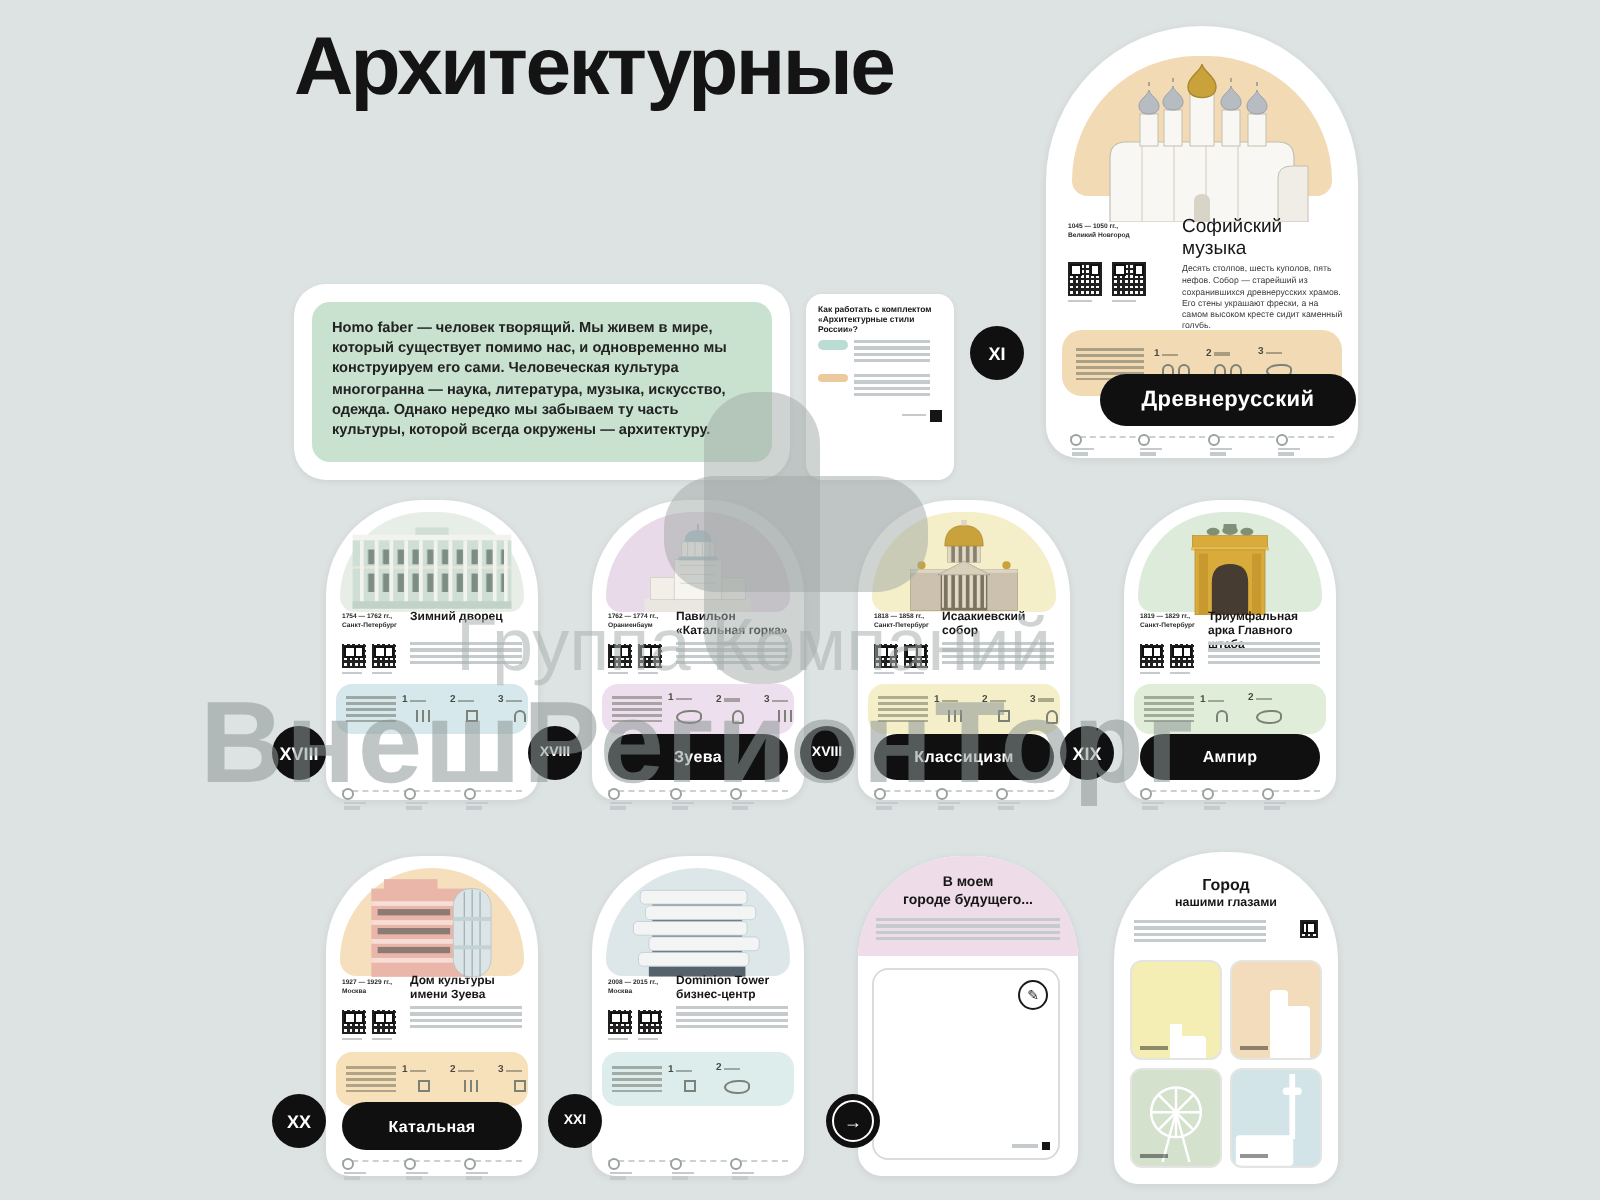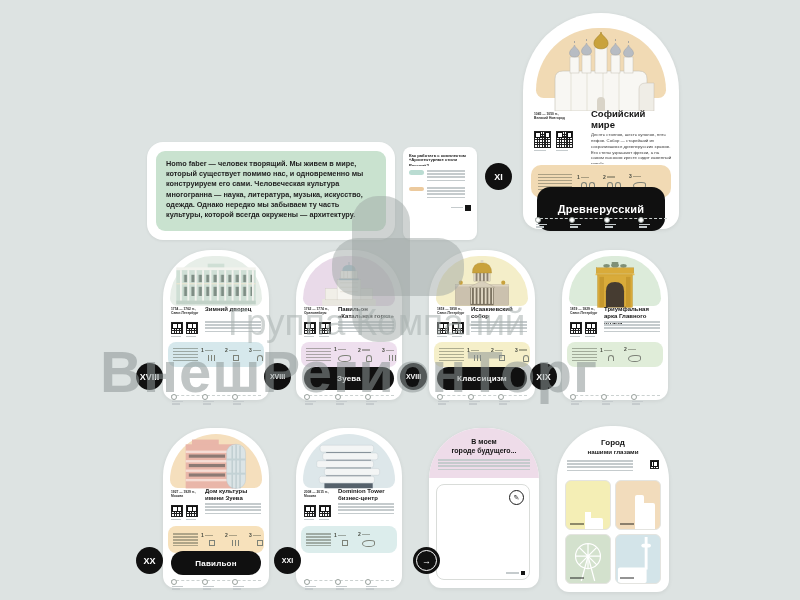--- a/index.html
+++ b/index.html
@@ -75,29 +75,29 @@
   .fi-cols{width:8px;height:6px;background:repeating-linear-gradient(90deg,#7d8278 0 1px,transparent 1px 3px)}
   .fi-win{width:6px;height:6px;border:1px solid #7d8278}
   .fi-blob{width:13px;height:7px;border:1px solid #7d8278;border-radius:60% 40% 50% 55%}
 
   
   .hero{position:absolute;left:523px;top:13px;width:156px;height:216px;background:#fff;
         border-radius:78px 78px 16px 16px;box-shadow:0 1px 4px rgba(0,0,0,.08)}
   .hero .dome{position:absolute;left:13px;top:15px;width:130px;height:70px;border-radius:65px 65px 8px 8px}
   .hero .bldg{position:absolute;left:18px;top:18px;width:120px;height:80px}
   .hero .dates{position:absolute;left:11px;top:99px}
-  .hero .hname{position:absolute;left:68px;top:96px;font-size:9.5px;font-weight:700;line-height:1.12}
+  .hero .hname{position:absolute;left:68px;top:96px;font-size:9.5px;font-weight:400;line-height:1.12}
   .hero .hdesc-w{position:absolute;left:68px;top:119px;width:82px;height:32px;overflow:hidden}
   .hero .hdesc{font-size:7px;line-height:1.33;color:#3a3a3a;width:132px;transform:scale(.62);transform-origin:0 0}
   .hero .qrs{position:absolute;left:11px;top:118px;display:flex;gap:5px}
   .hero .qr{width:17px;height:17px}
   .hero .band{position:absolute;left:8px;top:152px;width:140px;height:33px;border-radius:10px;
               display:flex;align-items:center;gap:5px;padding:0 7px}
   .hero .btxt{width:34px;height:16px}
-  .hero .pill{position:absolute;left:14px;top:174px;width:128px;height:44px;font-size:11px}
+  .hero .pill{position:absolute;left:27px;top:174px;width:128px;height:26px;font-size:11px}
   .hero .tl{position:absolute;left:12px;top:205px;width:132px;border-top:1px dashed #cbd1d0}
 
   
   .sc{position:absolute;top:250px;width:106px;height:150px;background:#fff;
       border-radius:48px 48px 12px 12px;box-shadow:0 1px 4px rgba(0,0,0,.08)}
   .sc .dome{position:absolute;left:7px;top:6px;width:92px;height:50px;border-radius:46px 46px 8px 8px}
   .sc .bldg{position:absolute;left:11px;top:10px;width:84px;height:48px;display:flex;align-items:flex-end;justify-content:center}
   .sc .dates{position:absolute;left:8px;top:57px}
   .sc .bname{position:absolute;left:42px;top:56px;width:58px;font-size:6px;font-weight:700;line-height:1.18}
   .sc .descsk{position:absolute;left:42px;top:71px;width:56px;height:12.8px}
@@ -160,20 +160,21 @@
   .wm-t1{left:228px;top:302px;font-size:37px;font-weight:400;color:rgba(168,176,175,.55);white-space:nowrap}
   .wm-t2{left:100px;top:338px;font-size:58px;font-weight:700;letter-spacing:1px;
          color:rgba(140,150,149,.55);white-space:nowrap}
 </style>
 </head>
 <body>
 
 <div class="page">
 
   <div class="main-title">
+    <div>Архитектурные</div>
   </div>
 
   <div class="intro-card">
     <div class="intro-inner">Homo faber — человек творящий. Мы живем в мире, который существует помимо нас, и одновременно мы конструируем его сами. Человеческая культура многогранна — наука, литература, музыка, искусство, одежда. Однако нередко мы забываем ту часть культуры, которой всегда окружены — архитектуру.</div>
   </div>
 
   <div class="howto">
     <div class="howto-title-w">
         <div class="howto-title">Как работать с комплектом «Архитектурные стили России»?</div>
       </div>
@@ -227,21 +228,21 @@
         <path d="M60 0 V-2 M33.5 12 V10 M45.5 10 V8 M74.5 10 V8 M87.5 12 V10" stroke="#8a8f96" stroke-width="0.7"></path>
         <path d="M56 80 V70 Q56 66 60 66 Q64 66 64 70 V80 Z" fill="#d9d4c8"></path>
       </svg>
     </div>
     <div class="dates" style="position:absolute">
       <div>1045 — 1050 гг.,</div>
       <div>Великий Новгород</div>
     </div>
     <div class="hname">
       <div>Софийский</div>
-      <div>мире</div>
+      <div>музыка</div>
     </div>
     <div class="hdesc-w">
         <div class="hdesc">Десять столпов, шесть куполов, пять нефов. Собор — старейший из сохранившихся древнерусских храмов. Его стены украшают фрески, а на самом высоком кресте сидит каменный голубь.</div>
       </div>
     <div class="qrs">
       <div class="qrw">
           <div class="qr"></div>
           <div class="qrc"></div>
         </div>
       <div class="qrw">
@@ -545,20 +546,21 @@
           <i class="fi fi-arch"></i>
         </div>
       <div class="feat">
           <div class="fh">
             <span class="fn">2</span>
             <span class="fbar"></span>
           </div>
           <i class="fi fi-blob"></i>
         </div>
     </div>
+    <div class="pill">Ампир</div>
     <div class="tl">
       <span class="tls" style="left:0%"></span>
       <span class="tls" style="left:34%"></span>
       <span class="tls" style="left:68%"></span>
     </div>
   </div>
 
   <div class="sc tall" style="left:163px">
     <div class="dome" style="background-color: rgb(245, 223, 189);"></div>
     <div class="bldg">
@@ -615,21 +617,21 @@
           <i class="fi fi-cols"></i>
         </div>
       <div class="feat">
           <div class="fh">
             <span class="fn">3</span>
             <span class="fbar"></span>
           </div>
           <i class="fi fi-win"></i>
         </div>
     </div>
-    <div class="pill">Павильон</div>
+    <div class="pill">Катальная</div>
     <div class="tl">
       <span class="tls" style="left:0%"></span>
       <span class="tls" style="left:34%"></span>
       <span class="tls" style="left:68%"></span>
     </div>
   </div>
 
   <div class="sc tall" style="left:296px">
     <div class="dome" style="background-color: rgb(221, 231, 234);"></div>
     <div class="bldg">

